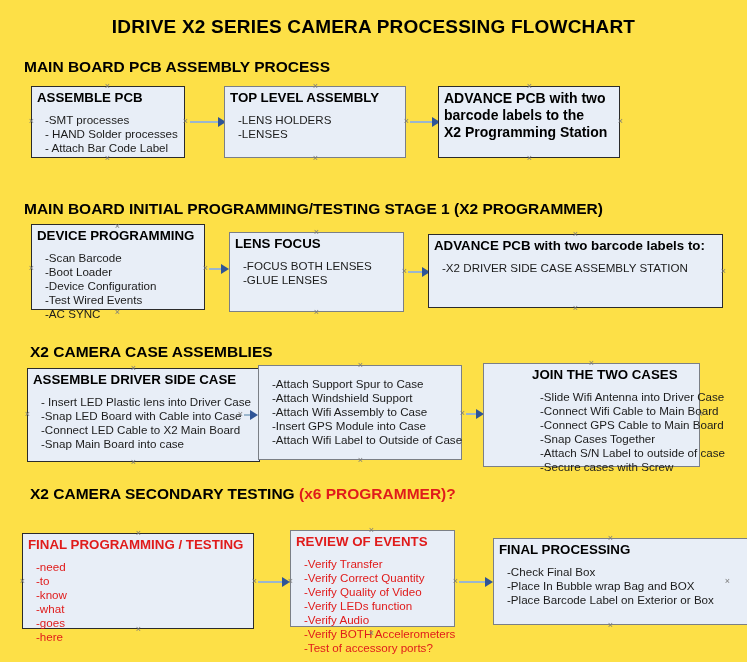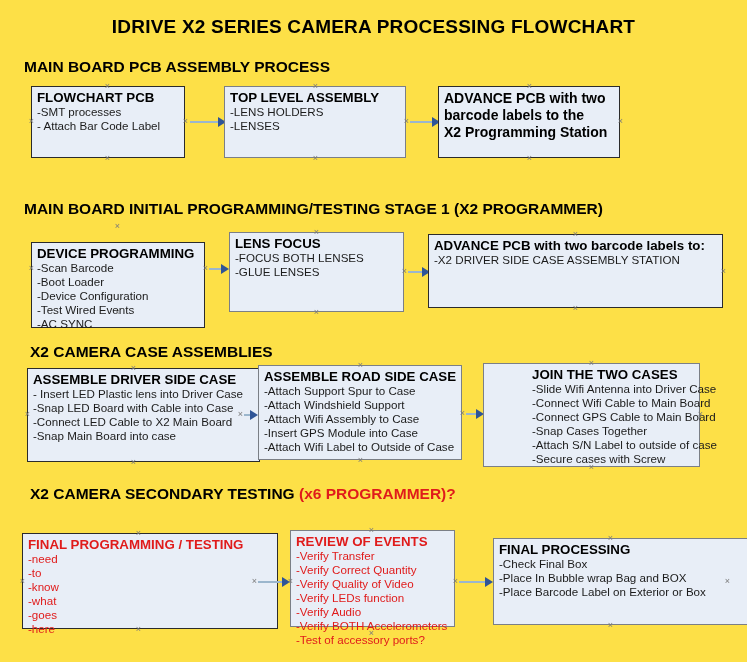--- a/index.html
+++ b/index.html
@@ -52,21 +52,21 @@
     border: 1.6px solid #7b7f86;
   }
   .node-title {
     font-size: 13.3px;
     font-weight: bold;
     line-height: 15px;
     color: #000000;
     white-space: nowrap;
   }
   .node-lines {
-    margin: 0;
+    margin: 8px;
     padding: 0;
     list-style: none;
   }
   .node-lines li {
     font-size: 11.6px;
     line-height: 14px;
     color: #1b1b1b;
     white-space: nowrap;
   }
   .node.red .node-title { color: #e01b1b; }
@@ -114,23 +114,24 @@
 
 <div id="canvas">
 
   <div class="chart-title">IDRIVE X2  SERIES CAMERA PROCESSING FLOWCHART</div>
 
   <div class="section-header" style="left:24px; top:58px;">
     <span>MAIN BOARD PCB ASSEMBLY PROCESS</span>
   </div>
 
   <div class="node" style="left:31px; top:86px; width:154px; height:72px;">
-    <div class="node-title">FLOWCHART PCB</div>
+    <div class="node-title">ASSEMBLE PCB</div>
     <ul class="node-lines">
       <li>-SMT processes</li>
+      <li>- HAND Solder processes</li>
       <li>- Attach Bar Code Label</li>
     </ul>
   </div>
   <span class="anchor" style="left:104px; top:83px;"></span>
   <span class="anchor" style="left:28px; top:118px;"></span>
   <span class="anchor" style="left:182px; top:118px;"></span>
   <span class="anchor" style="left:104px; top:155px;"></span>
 
   <div class="connector" style="left:190px; top:121px; width:30px;"></div>
   <div class="arrowhead" style="left:218px; top:117px;"></div>
@@ -157,21 +158,21 @@
     </div>
   </div>
   <span class="anchor" style="left:526px; top:83px;"></span>
   <span class="anchor" style="left:617px; top:118px;"></span>
   <span class="anchor" style="left:526px; top:155px;"></span>
 
   <div class="section-header" style="left:24px; top:200px;">
     <span>MAIN BOARD INITIAL PROGRAMMING/TESTING STAGE 1 (X2 PROGRAMMER)</span>
   </div>
 
-  <div class="node" style="left:31px; top:242px; width:174px; height:86px;">
+  <div class="node" style="left:31px; top:224px; width:174px; height:86px;">
     <div class="node-title">DEVICE PROGRAMMING</div>
     <ul class="node-lines">
       <li>-Scan Barcode</li>
       <li>-Boot Loader</li>
       <li>-Device Configuration</li>
       <li>-Test Wired Events</li>
       <li>-AC SYNC</li>
     </ul>
   </div>
   <span class="anchor" style="left:114px; top:223px;"></span>
@@ -221,21 +222,20 @@
   </div>
   <span class="anchor" style="left:130px; top:365px;"></span>
   <span class="anchor" style="left:24px; top:411px;"></span>
   <span class="anchor" style="left:237px; top:411px;"></span>
   <span class="anchor" style="left:130px; top:459px;"></span>
 
   <div class="connector" style="left:244px; top:414px; width:8px;"></div>
   <div class="arrowhead" style="left:250px; top:410px;"></div>
 
   <div class="node gray-edge" style="left:258px; top:365px; width:204px; height:95px;">
-    <div class="node-title">ASSEMBLE ROAD SIDE CASE</div>
     <ul class="node-lines">
       <li>-Attach Support Spur to Case</li>
       <li>-Attach Windshield Support</li>
       <li>-Attach Wifi Assembly to Case</li>
       <li>-Insert GPS Module into Case</li>
       <li>-Attach Wifi Label to Outside of Case</li>
     </ul>
   </div>
   <span class="anchor" style="left:357px; top:362px;"></span>
   <span class="anchor" style="left:459px; top:410px;"></span>
@@ -256,21 +256,21 @@
     </ul>
   </div>
   <span class="anchor" style="left:588px; top:360px;"></span>
   <span class="anchor" style="left:697px; top:411px;"></span>
   <span class="anchor" style="left:588px; top:464px;"></span>
 
   <div class="section-header" style="left:30px; top:485px;">
     <span>X2 CAMERA SECONDARY TESTING  </span><span class="accent">(x6 PROGRAMMER)?</span>
   </div>
 
-  <div class="node red" style="left:22px; top:533px; width:256px; height:96px;">
+  <div class="node red" style="left:22px; top:533px; width:232px; height:96px;">
     <div class="node-title">FINAL PROGRAMMING / TESTING</div>
     <ul class="node-lines">
       <li>-need</li>
       <li>-to</li>
       <li>-know</li>
       <li>-what</li>
       <li>-goes</li>
       <li>-here</li>
     </ul>
   </div>

